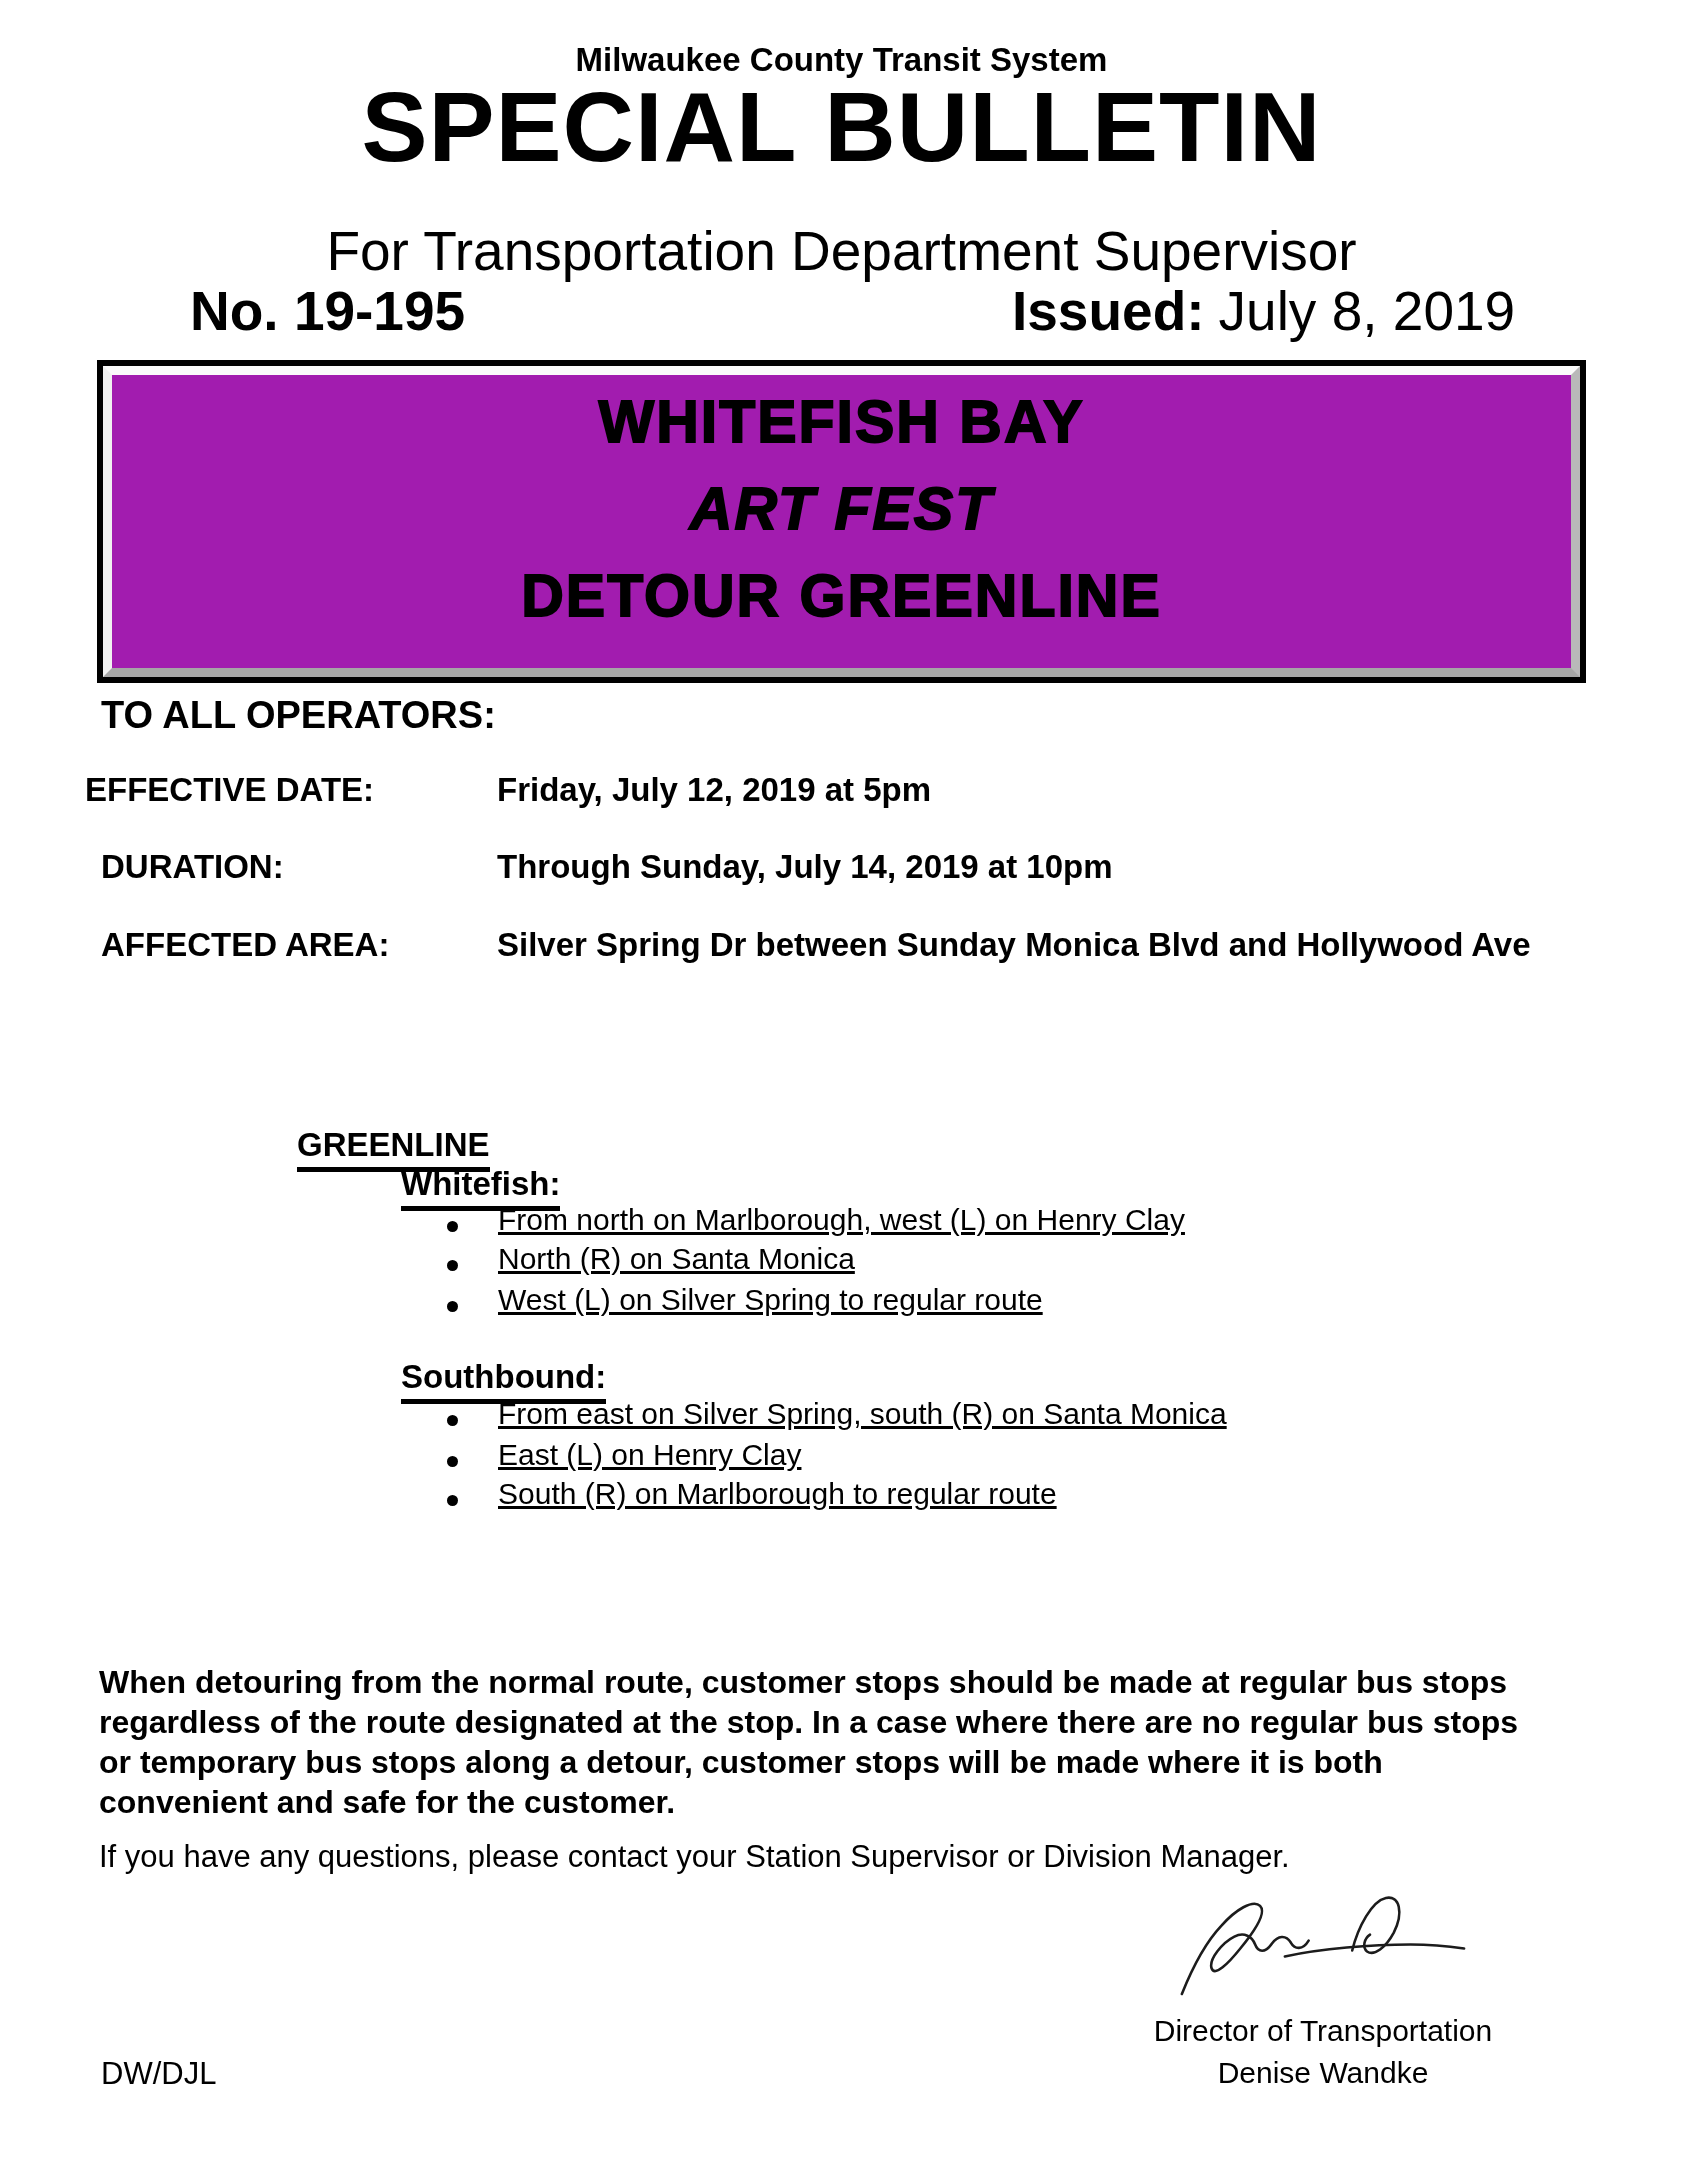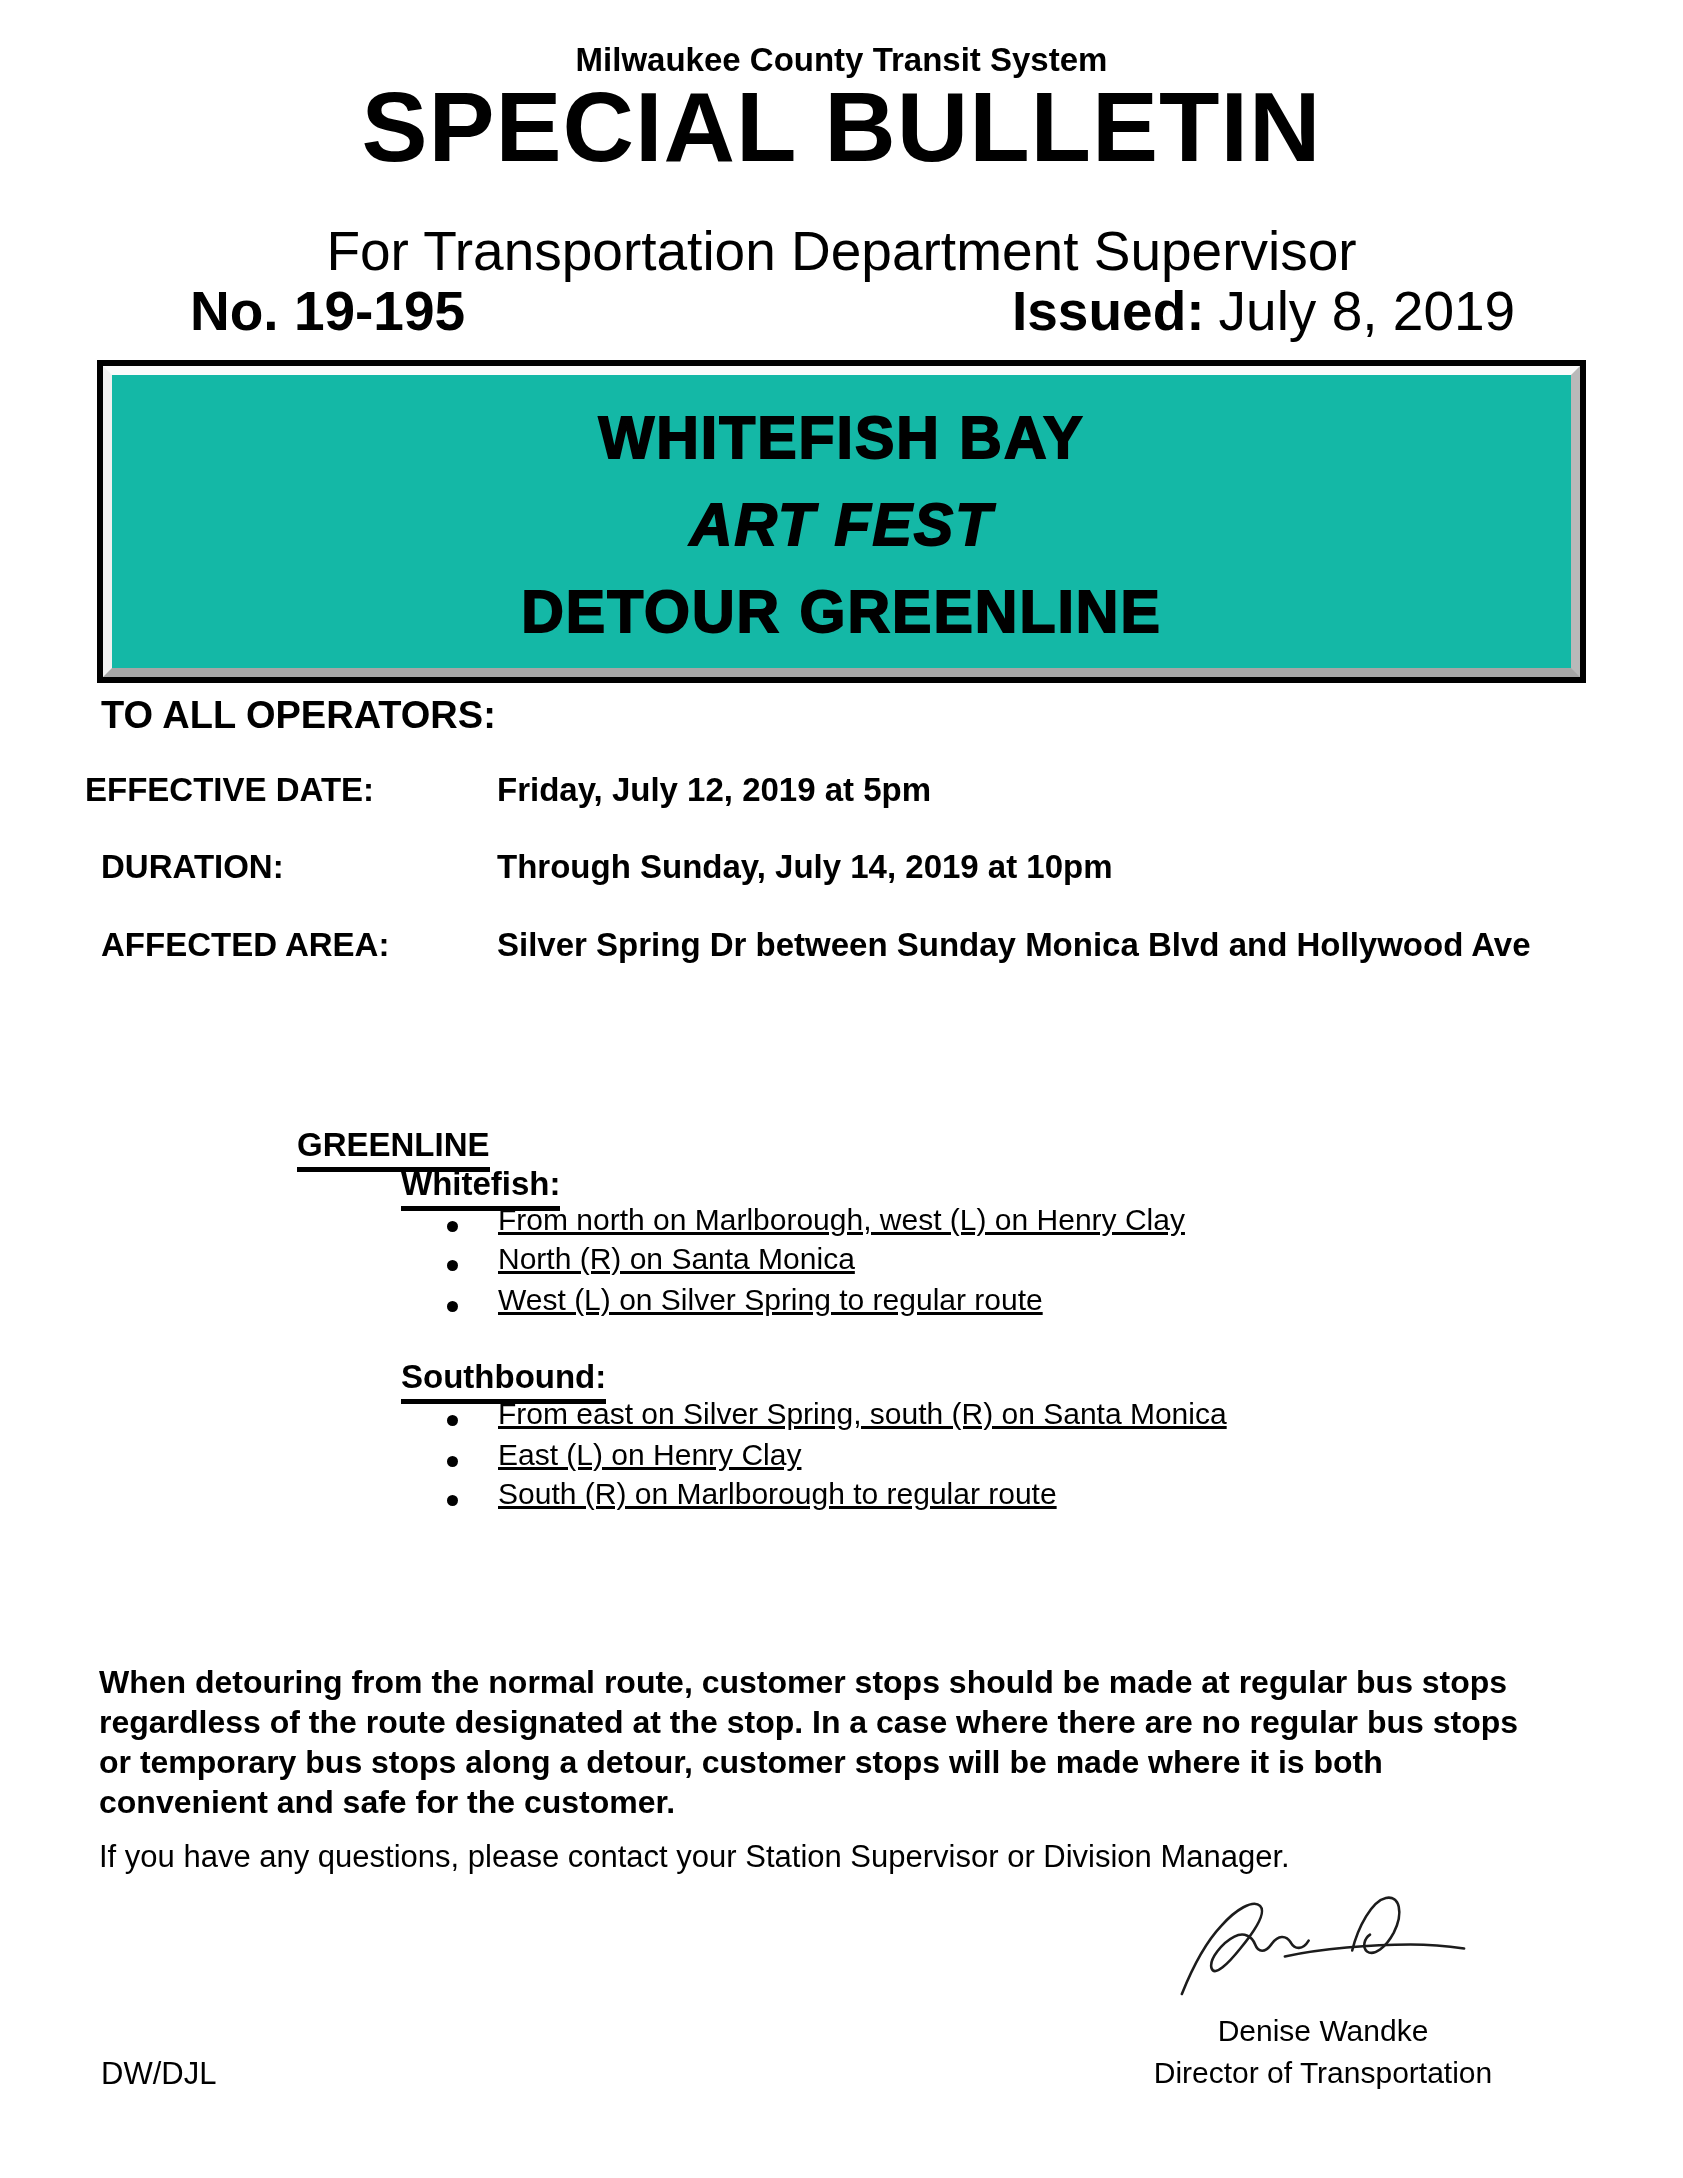--- a/index.html
+++ b/index.html
@@ -20,21 +20,21 @@
   .f56{font-size:55px;line-height:65px;}
   .issued-date{margin-left:14px;font-weight:normal;}
   .banner{
     top:360px;left:97px;width:1489px;height:323px;
     border:6px solid #000;box-sizing:border-box;background:#000;
   }
   .banner-inner{
     width:100%;height:100%;box-sizing:border-box;
     border-top:9px solid #fbfbfb;border-left:9px solid #f1f1f1;
     border-right:9px solid #b9b9b9;border-bottom:9px solid #a6a6a6;
-    background:#14b8a6;text-align:center;padding-top:20px;
+    background:#a21caf;text-align:center;padding-top:4px;
   }
   .banner-line{
     font-size:59px;line-height:87px;font-weight:bold;letter-spacing:2px;
     -webkit-text-stroke:1.8px #000;
   }
   .banner-line.it{font-style:italic;}
   .to-ops{font-size:38px;line-height:44px;font-weight:bold;}
   .uhead{display:inline-block;border-bottom:5px solid #000;padding-bottom:2px;}
   .bullet{display:flex;align-items:center;text-decoration:underline;}
   .dot{width:11px;height:11px;border-radius:50%;background:#000;margin:13px 40px 0 0;flex:none;}
@@ -129,20 +129,20 @@
 
   <svg class="abs" style="top:1891px;left:1168px" width="307" height="109" viewBox="0 0 310 110">
     <g class="sig-svg">
       <path d="M14 104 C 22 84 36 54 54 35 C 68 19 86 8 93 15 C 100 22 87 41 73 58 C 61 73 47 87 44 78 C 41 69 55 52 67 46 C 77 41 85 46 88 54 C 91 62 98 63 105 53 C 111 45 119 44 124 52 C 128 59 136 60 142 50"></path>
       <path d="M186 60 C 192 36 206 10 220 7 C 234 4 238 22 228 42 C 220 57 208 66 201 61 C 196 57 198 48 204 44"></path>
       <path d="M118 66 C 155 58 205 54 245 54 C 265 54 285 56 299 58"></path>
     </g>
   </svg>
 
   <div class="abs sig-block" style="top:2010px">
+    <div>Director of Transportation</div>
     <div>Denise Wandke</div>
-    <div>Director of Transportation</div>
   </div>
 
   <div class="abs f31" style="top:2055px;left:101px">DW/DJL</div>
 
 </div>
 
 
 </body></html>

